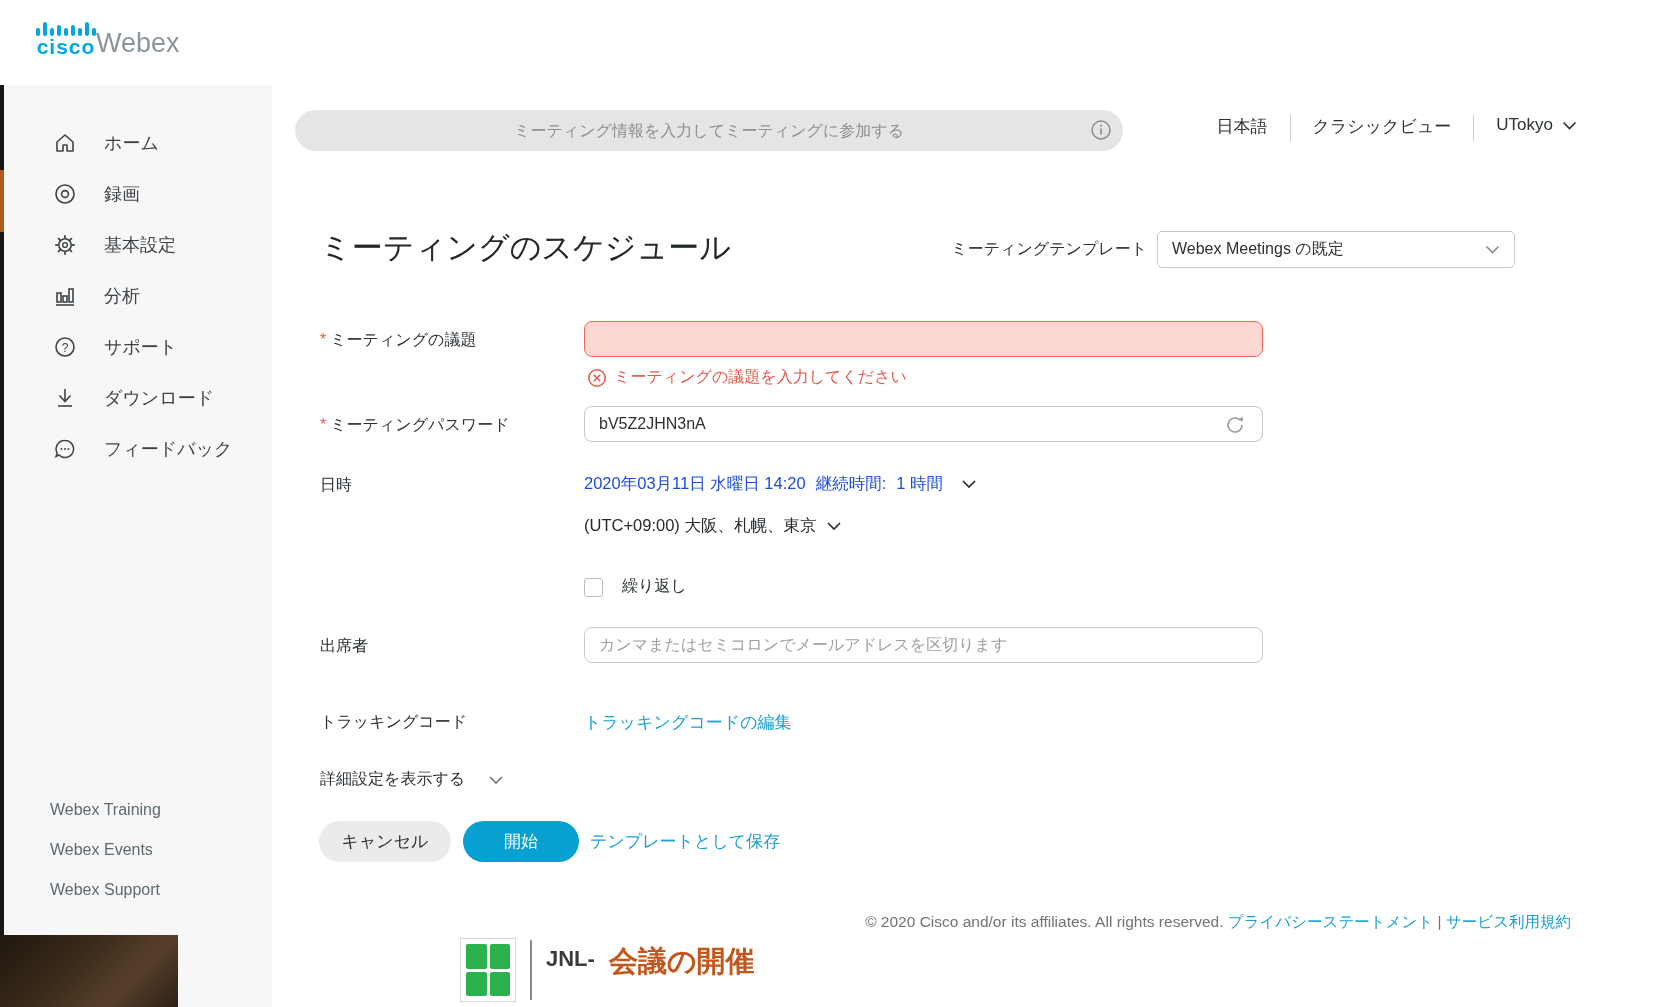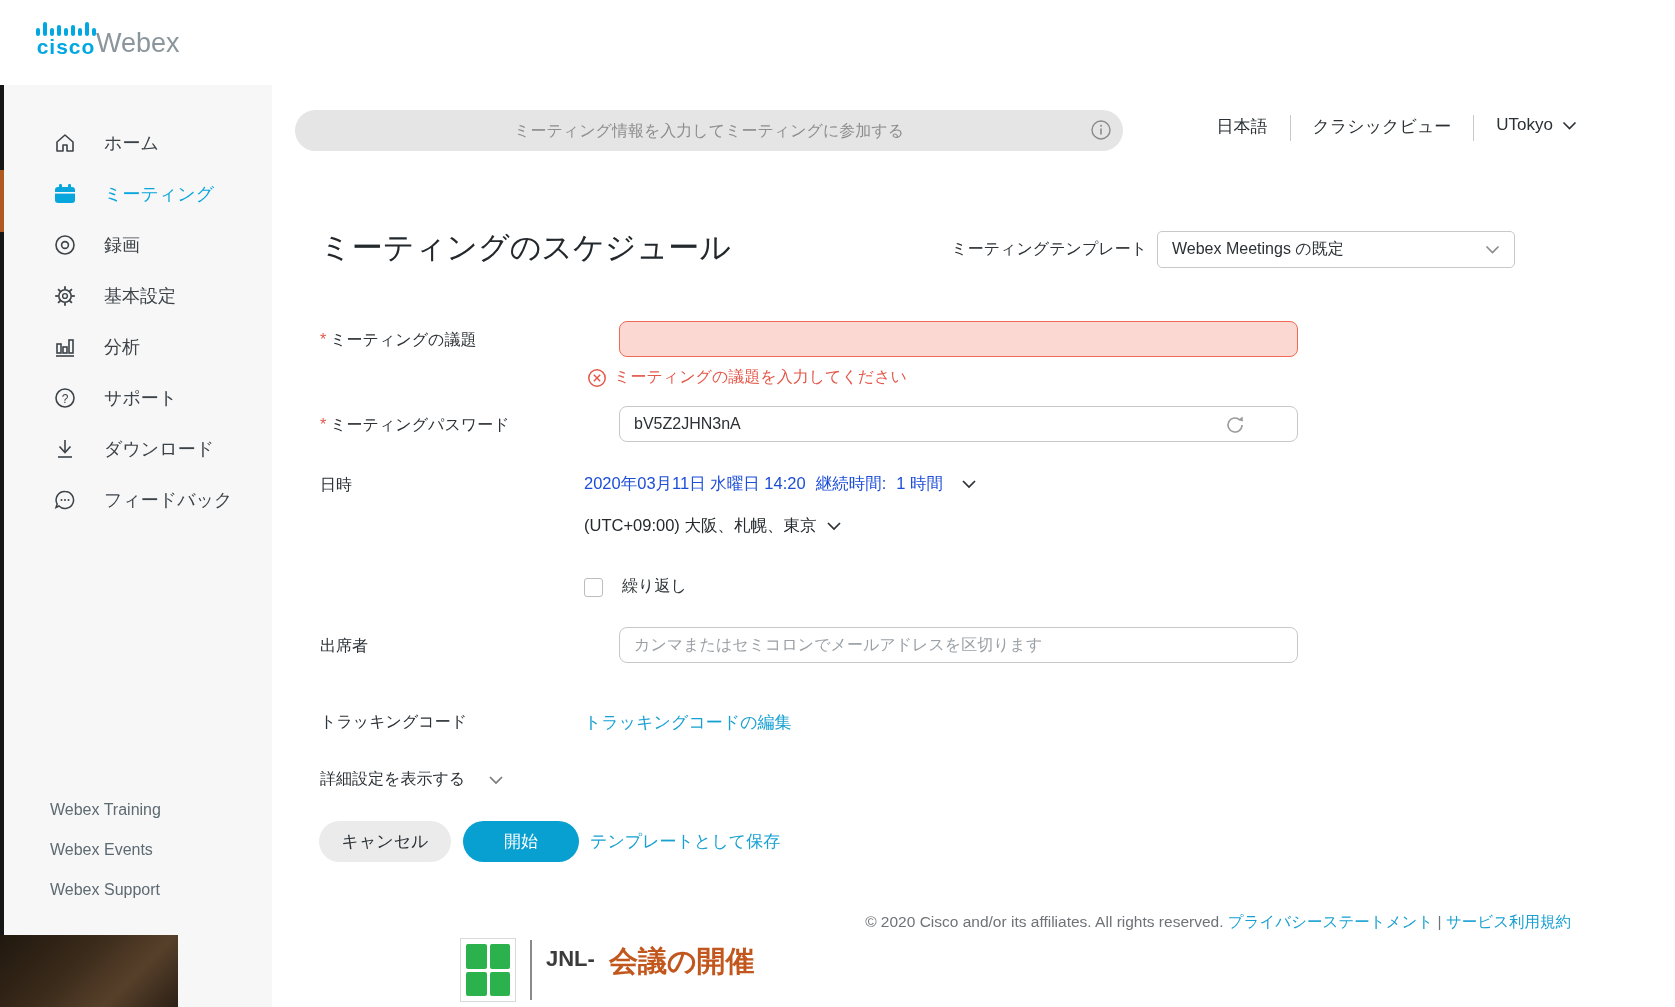--- a/index.html
+++ b/index.html
@@ -43,21 +43,21 @@
 
   .page-title { position:absolute; left:48px; top:142px; font-size:31px; color:#23282c; }
 
   .tpl-label { position:absolute; left:675px; top:154px; width:200px; text-align:right; font-size:16px; color:#2b3135; }
   .tpl-select { position:absolute; left:885px; top:146px; width:358px; height:37px; border:1px solid #c8c8c8; border-radius:5px; background:#fff; display:flex; align-items:center; padding:0 14px; cursor:pointer; }
   .tpl-select .val { font-size:16px; color:#2b3135; flex:1; }
 
   .flabel { position:absolute; left:48px; font-size:16px; color:#2b3135; }
   .req { color:#e4584a; margin-right:4px; }
 
-  .tinput { position:absolute; left:312px; width:679px; height:36px; border:1px solid #c8c8c8; border-radius:8px; background:#fff; font-size:16px; color:#2b3135; padding:12px 14px; outline:none; font-family:inherit;margin-left:35px; }
+  .tinput { position:absolute; left:312px; width:679px; height:36px; border:1px solid #c8c8c8; border-radius:8px; background:#fff; font-size:16px; color:#2b3135; padding:12px 14px; outline:none; font-family:inherit; }
   .tinput.err { background:#fbd9d2; border-color:#ef6a56; }
   .tinput::placeholder { color:#9aa0a5; }
 
   .error-row { position:absolute; left:315px; top:282px; display:flex; align-items:center; gap:7px; color:#e4584a; font-size:16px; }
 
   .refresh-btn { position:absolute; left:952px; top:329px; width:22px; height:22px; cursor:pointer; }
 
   .dt-line1 { position:absolute; left:312px; top:388px; display:flex; align-items:center; gap:10px; font-size:16.5px; color:#1d4ed8; cursor:pointer; }
   .dt-line2 { position:absolute; left:312px; top:430px; display:flex; align-items:center; gap:10px; font-size:16.5px; color:#24292d; cursor:pointer; }
 
@@ -123,31 +123,20 @@
 
       <div class="nav-item">
         <span class="ic">
           <svg width="24" height="24" viewBox="0 0 24 24">
               <path d="M4 11 L12 4 L20 11 V20 H14 V14 H10 V20 H4 Z" fill="none" stroke="#3c4348" stroke-width="1.6" stroke-linejoin="round"></path>
             </svg>
         </span>
         <span>ホーム</span>
       </div>
 
-      <div class="nav-item active">
-        <span class="ic">
-          <svg width="26" height="26" viewBox="0 0 26 26">
-              <rect x="3" y="6" width="20" height="16" rx="3" fill="#07a6dc"></rect>
-              <rect x="3" y="11" width="20" height="1.6" fill="#f7f7f8"></rect>
-              <rect x="7" y="3" width="3" height="5" rx="1.2" fill="#07a6dc"></rect>
-              <rect x="16" y="3" width="3" height="5" rx="1.2" fill="#07a6dc"></rect>
-            </svg>
-        </span>
-        <span>ミーティング</span>
-      </div>
 
       <div class="nav-item">
         <span class="ic">
           <svg width="24" height="24" viewBox="0 0 24 24">
               <circle cx="12" cy="12" r="9" fill="none" stroke="#3c4348" stroke-width="1.6"></circle>
               <circle cx="12" cy="12" r="3.4" fill="none" stroke="#3c4348" stroke-width="1.6"></circle>
             </svg>
         </span>
         <span>録画</span>
       </div>

